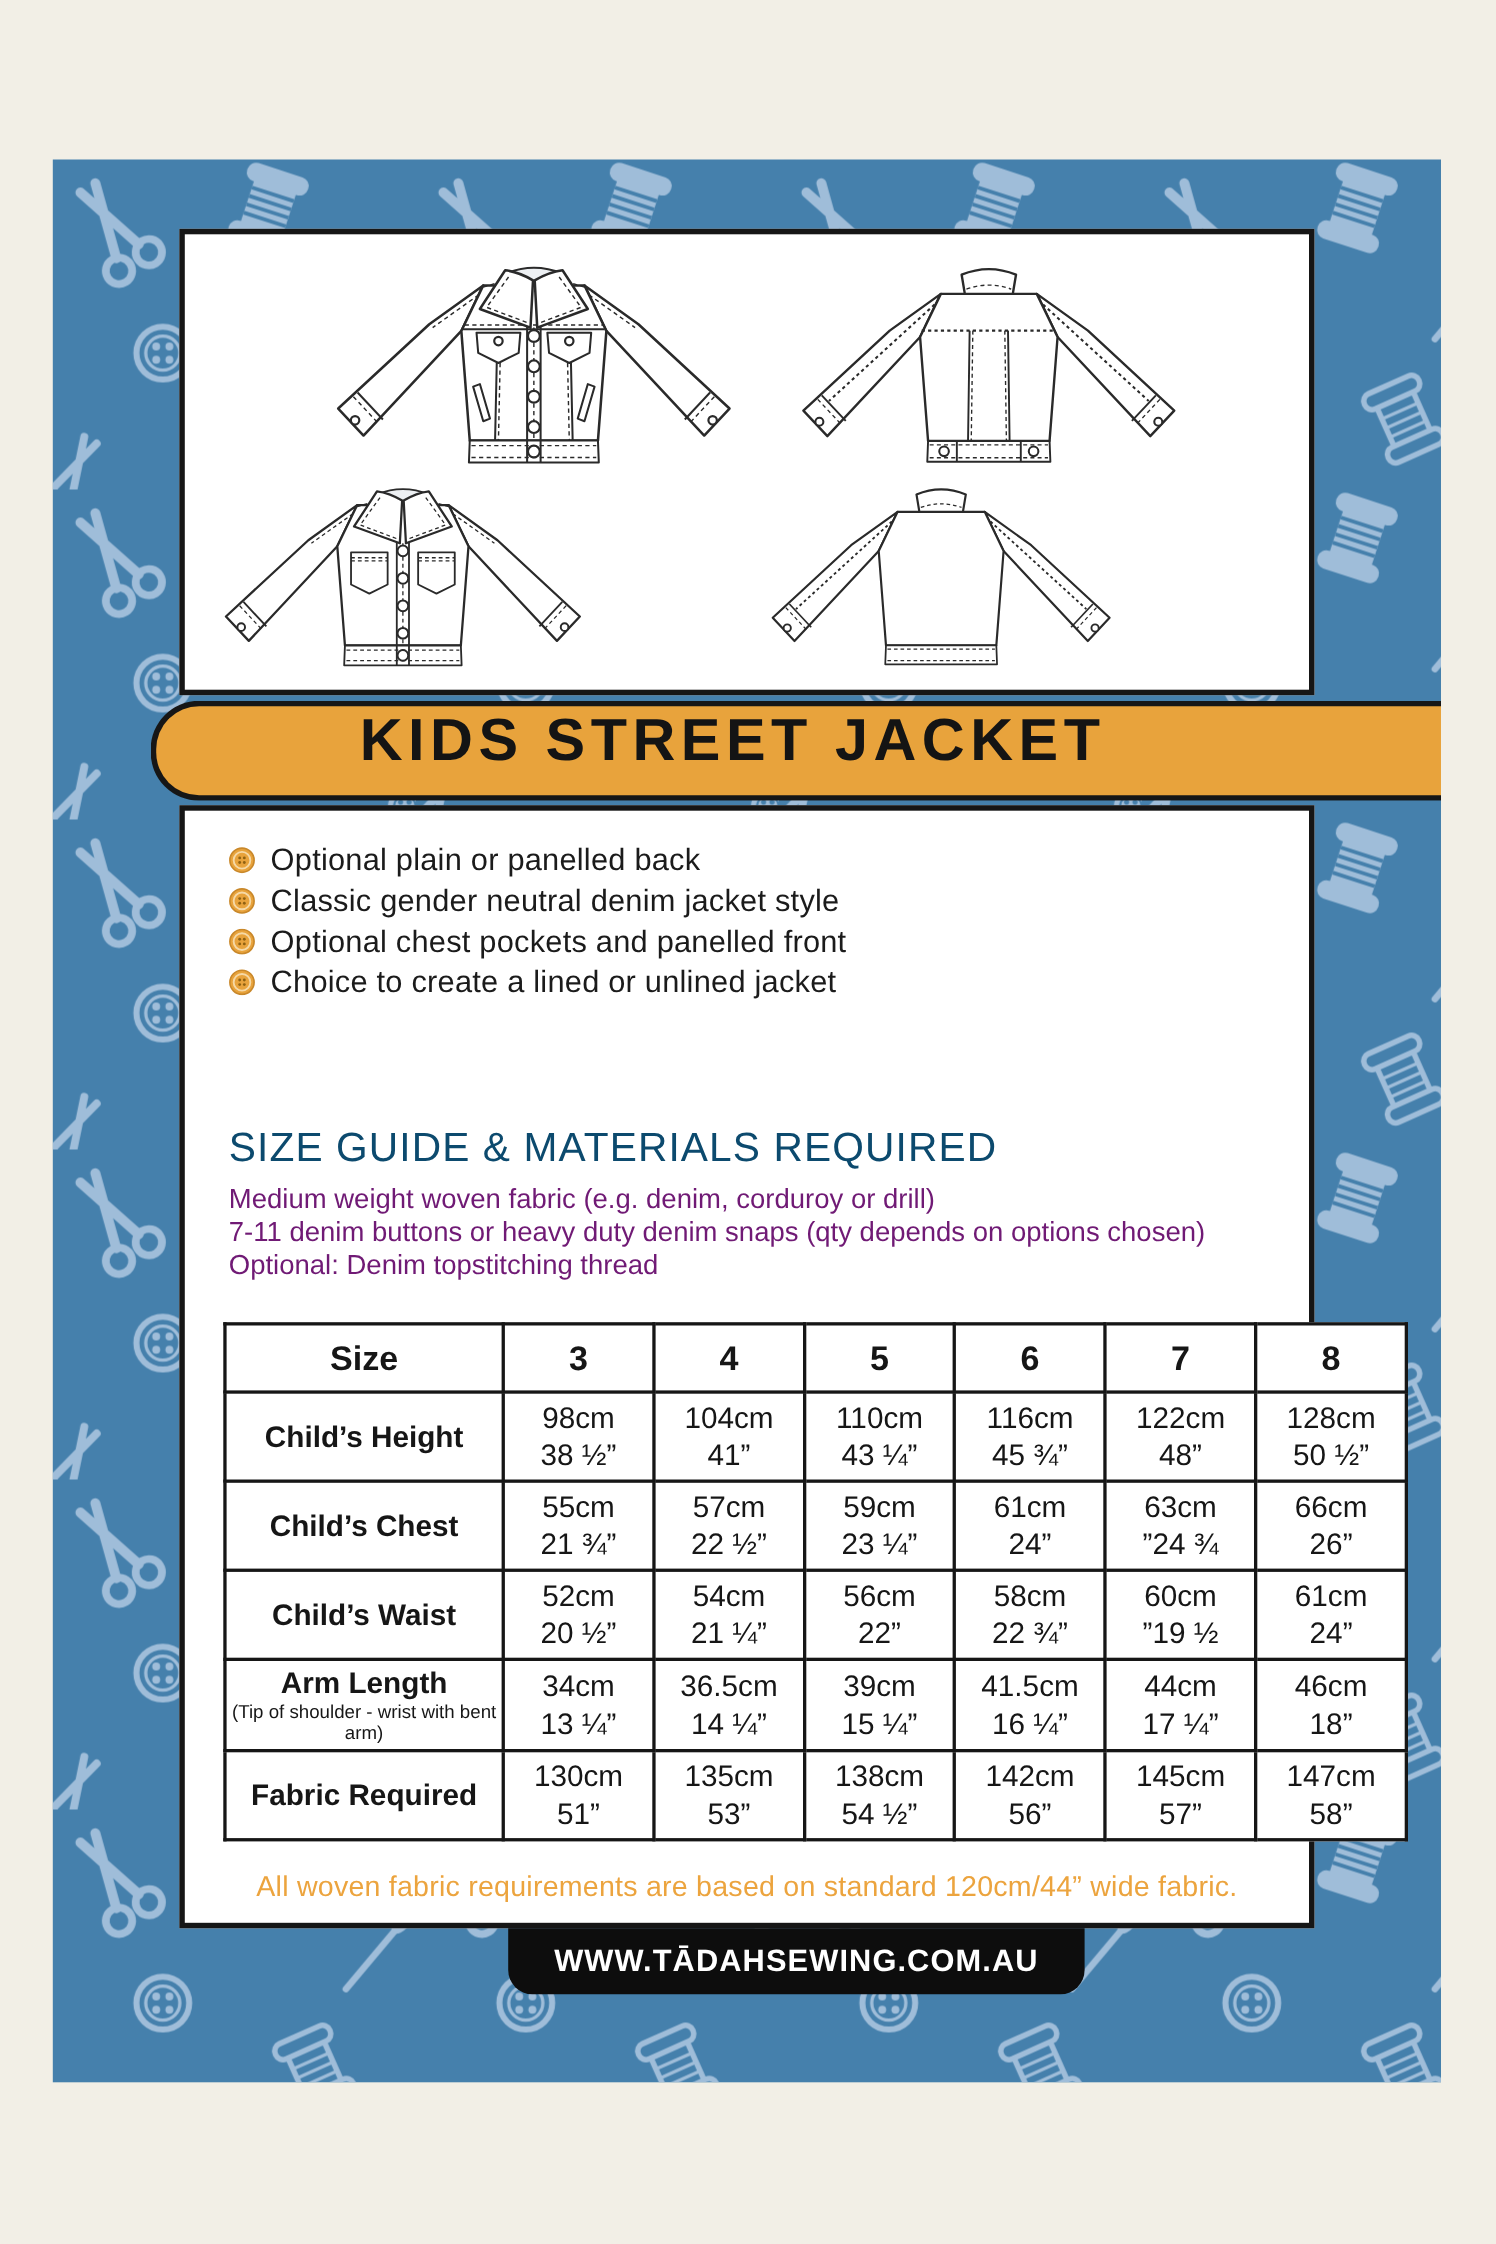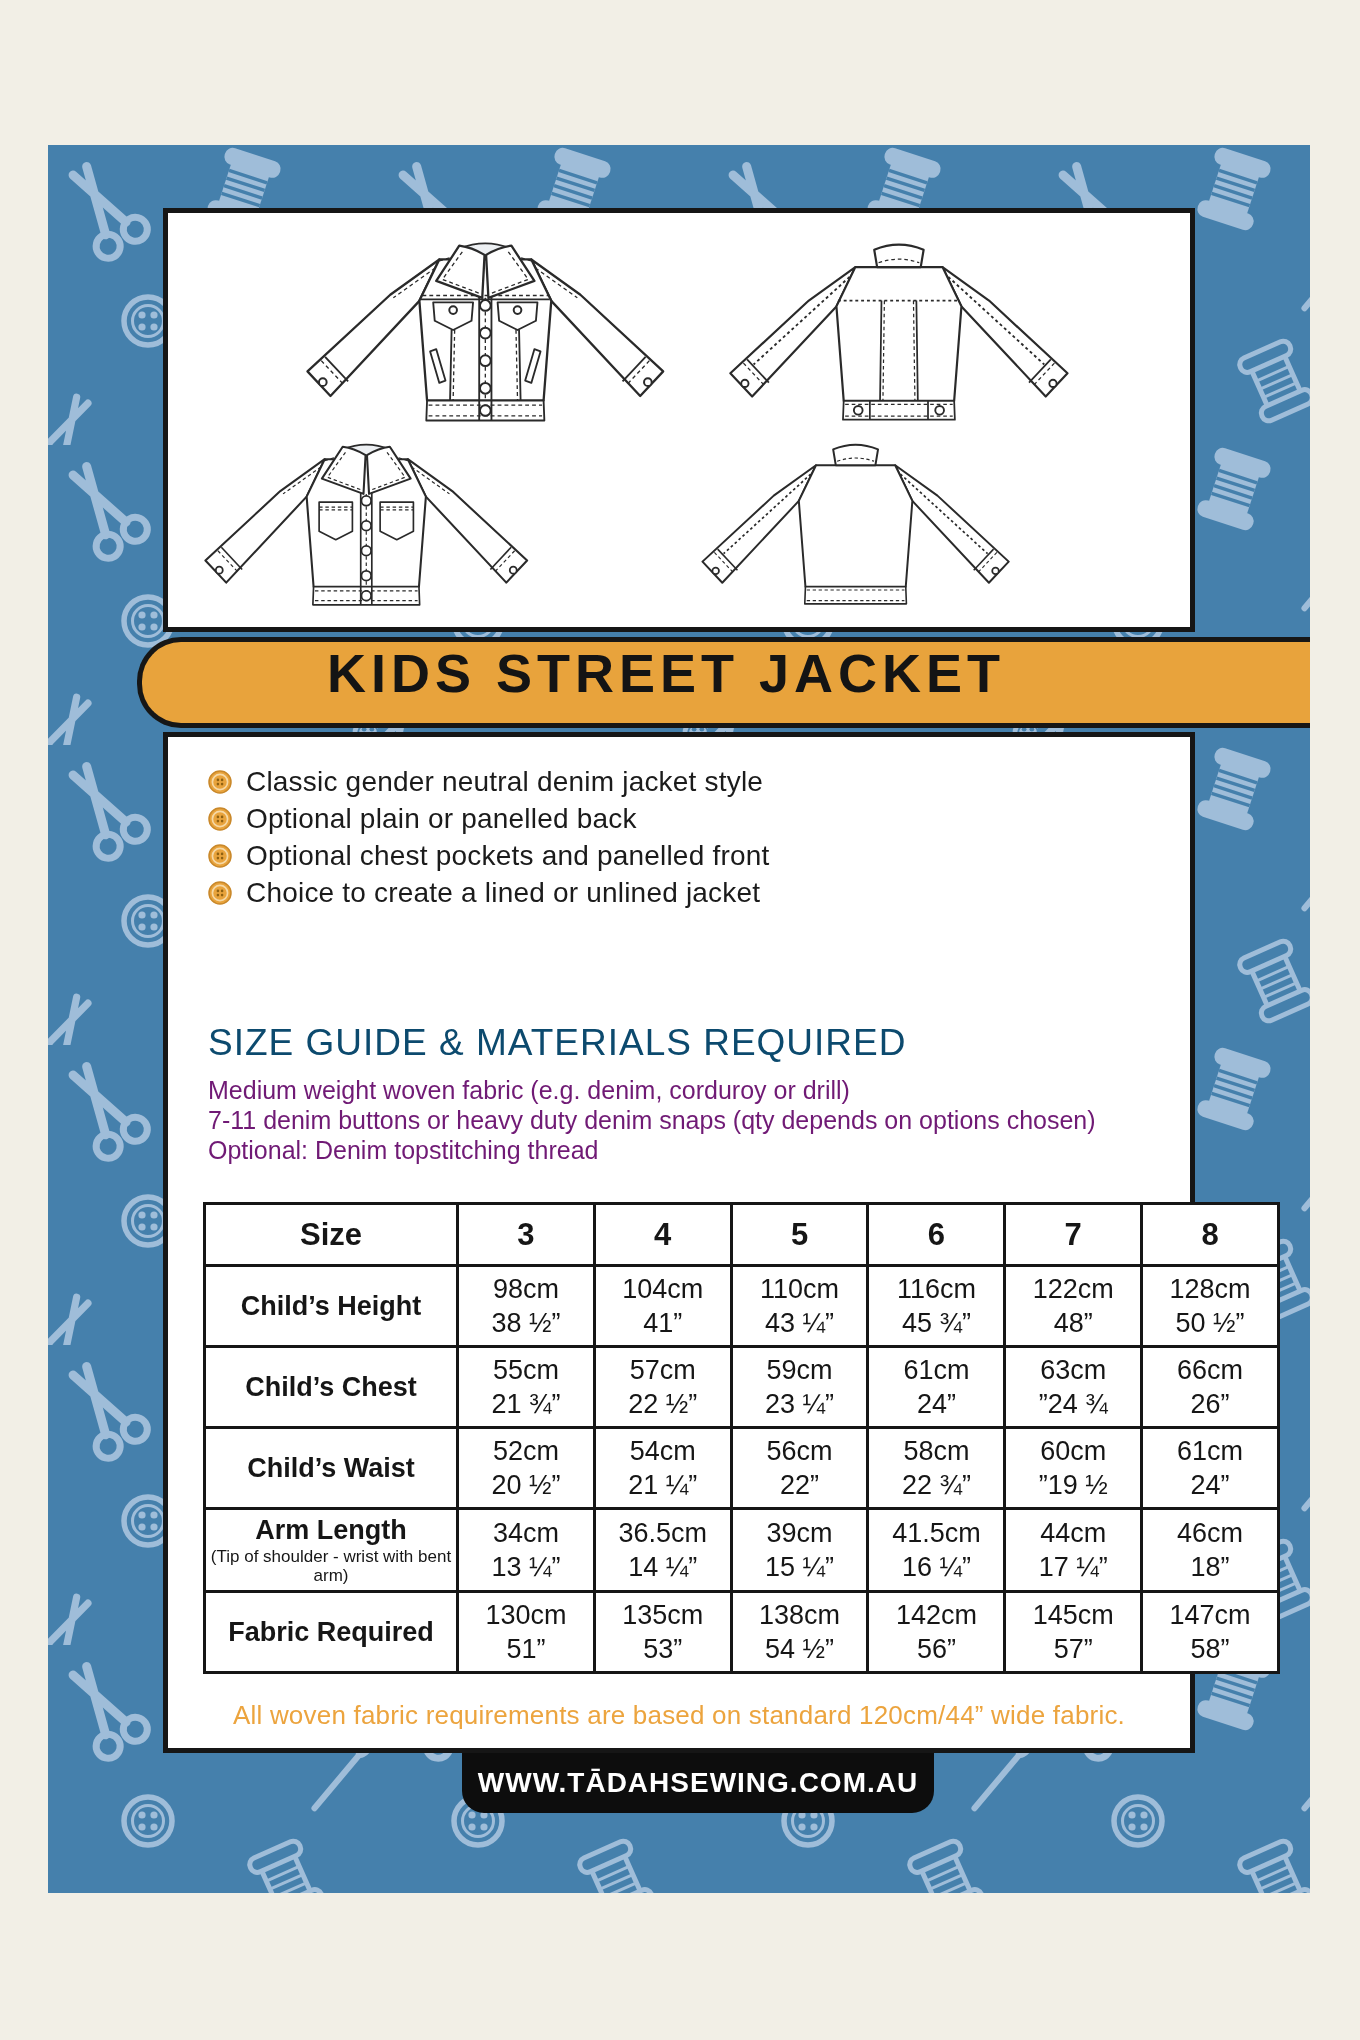--- a/index.html
+++ b/index.html
@@ -44,21 +44,21 @@
   .size-table col.c-label { width:253px; }
   .size-table thead th { height:62px; font-size:31px; font-weight:700; }
   .size-table tbody th { font-size:27px; font-weight:700; }
   .size-table .rs { font-size:17px; font-weight:400; line-height:19px; margin-top:1px; }
   .size-table td div { font-size:27px; line-height:34px; font-weight:400; }
 
   .footnote { position:absolute; left:0; top:963px; width:100%; text-align:center;
     font-size:26px; color:#eca43e; letter-spacing:0.2px; }
 
   
-  .site-banner { position:absolute; left:462px; top:1753px; width:472px; height:60px;
+  .site-banner { position:absolute; left:462px; top:1753px; width:524px; height:60px;
     background:#0d0d0d; border-radius:0 0 22px 22px; display:flex; align-items:center;
     justify-content:center; }
   .site-banner span { color:#ffffff; font-size:28px; font-weight:700; letter-spacing:1px;
     white-space:nowrap; }
 
   
   .flat { fill:#ffffff; stroke:#2a2a2a; stroke-width:3; stroke-linejoin:round; }
   .flat2 { fill:#ffffff; stroke:#2a2a2a; stroke-width:2.4; stroke-linejoin:round; }
   .ln { fill:none; stroke:#2a2a2a; stroke-width:2.4; }
   .st { fill:none; stroke:#2a2a2a; stroke-width:1.7; stroke-dasharray:5 4; }
@@ -244,32 +244,32 @@
     <ul class="features">
         <li>
   <svg width="24" height="24" viewBox="0 0 24 24">
     <circle cx="12" cy="12" r="11" fill="#e8a33c" stroke="#c9882a" stroke-width="1.5"></circle>
     <circle cx="12" cy="12" r="7.6" fill="none" stroke="#f6d9a6" stroke-width="1.7"></circle>
     <circle cx="9.9" cy="9.9" r="1.3" fill="#8f6112"></circle>
             <circle cx="14.1" cy="9.9" r="1.3" fill="#8f6112"></circle>
     <circle cx="9.9" cy="14.1" r="1.3" fill="#8f6112"></circle>
             <circle cx="14.1" cy="14.1" r="1.3" fill="#8f6112"></circle>
   </svg>
-<span>Classic gender neutral denim jacket style</span>
+<span>Optional plain or panelled back</span>
         </li>
         <li>
   <svg width="24" height="24" viewBox="0 0 24 24">
     <circle cx="12" cy="12" r="11" fill="#e8a33c" stroke="#c9882a" stroke-width="1.5"></circle>
     <circle cx="12" cy="12" r="7.6" fill="none" stroke="#f6d9a6" stroke-width="1.7"></circle>
     <circle cx="9.9" cy="9.9" r="1.3" fill="#8f6112"></circle>
             <circle cx="14.1" cy="9.9" r="1.3" fill="#8f6112"></circle>
     <circle cx="9.9" cy="14.1" r="1.3" fill="#8f6112"></circle>
             <circle cx="14.1" cy="14.1" r="1.3" fill="#8f6112"></circle>
   </svg>
-<span>Optional plain or panelled back</span>
+<span>Classic gender neutral denim jacket style</span>
         </li>
         <li>
   <svg width="24" height="24" viewBox="0 0 24 24">
     <circle cx="12" cy="12" r="11" fill="#e8a33c" stroke="#c9882a" stroke-width="1.5"></circle>
     <circle cx="12" cy="12" r="7.6" fill="none" stroke="#f6d9a6" stroke-width="1.7"></circle>
     <circle cx="9.9" cy="9.9" r="1.3" fill="#8f6112"></circle>
             <circle cx="14.1" cy="9.9" r="1.3" fill="#8f6112"></circle>
     <circle cx="9.9" cy="14.1" r="1.3" fill="#8f6112"></circle>
             <circle cx="14.1" cy="14.1" r="1.3" fill="#8f6112"></circle>
   </svg>

